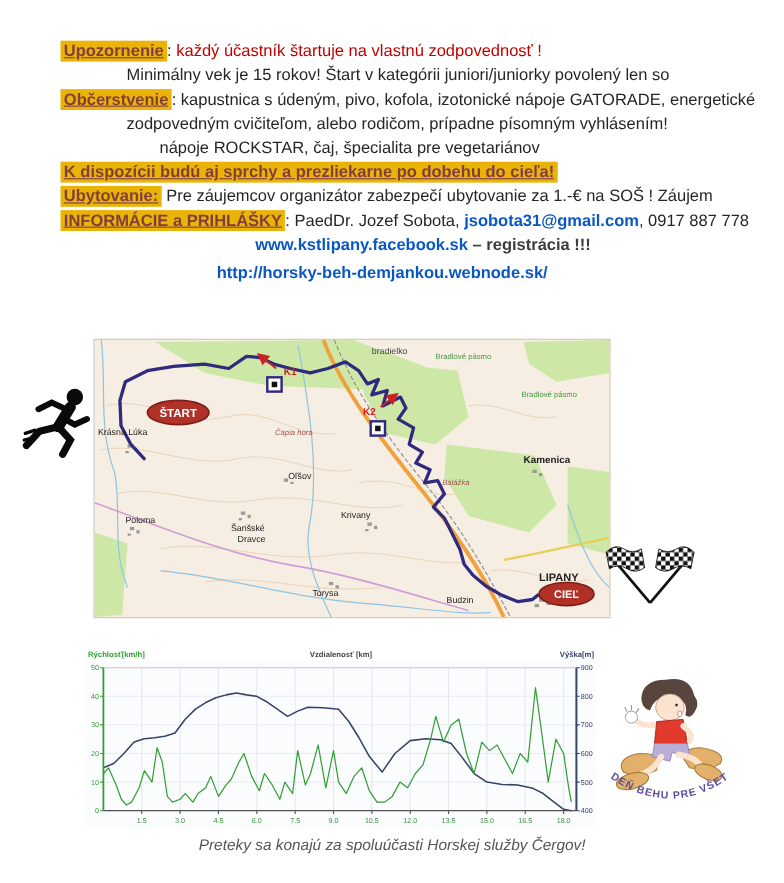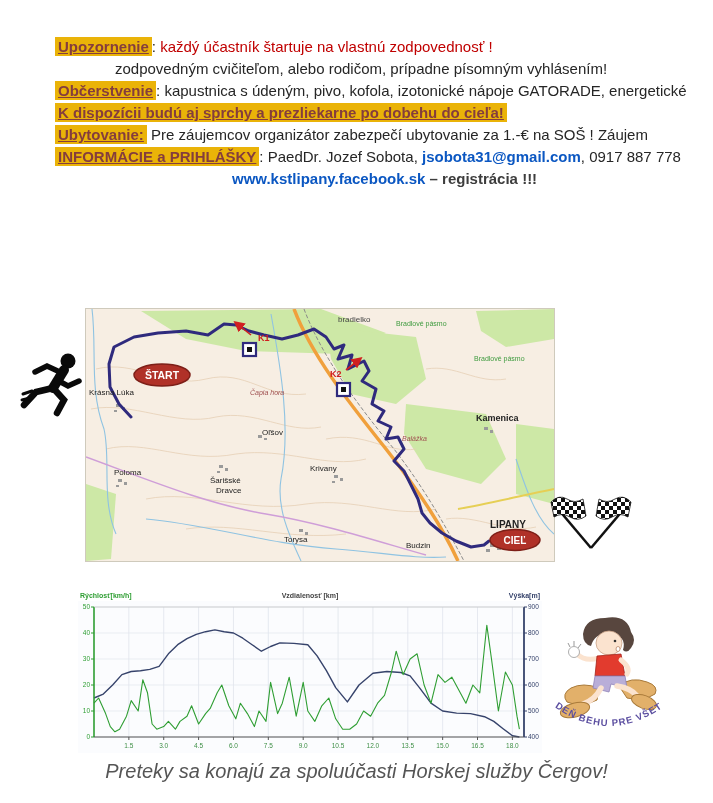--- a/index.html
+++ b/index.html
@@ -30,47 +30,52 @@
   .mascot{position:absolute;left:543px;top:612px;width:132px;height:140px;}
   
   .chartwrap{position:absolute;left:78px;top:592px;width:464px;height:168px;background:#fff;}
   .chart-lab{position:absolute;top:0;font-size:7px;font-weight:bold;}
   .chart-lab.l{left:2px;color:#2f9e33;}
   .chart-lab.m{left:50%;transform:translateX(-50%);color:#444;}
   .chart-lab.r{right:2px;color:#36436b;}
   .chartwrap svg{position:absolute;left:0;top:9px;}
   
   .caption{position:absolute;left:0;top:760px;width:100%;text-align:center;
-           font-size:20px;font-style:italic;color:#555;}
+           font-size:14px;font-style:italic;color:#555;}
   text{font-family:"Liberation Sans",sans-serif;}
 </style>
 </head>
 <body>
 
 <div class="page">
 
   <div class="textblock">
     <div class="line">
       <span class="hl">Upozornenie</span><span>: </span><span class="red">každý účastník štartuje na vlastnú zodpovednosť !</span>
     </div>
+    <div class="line ind60">Minimálny vek je 15 rokov! Štart v kategórii juniori/juniorky povolený len so</div>
+    <div class="line">
+      <span class="hl">Občerstvenie</span><span>: </span><span>kapustnica s údeným, pivo, kofola, izotonické nápoje GATORADE, energetické</span>
+    </div>
     <div class="line ind60">zodpovedným cvičiteľom, alebo rodičom, prípadne písomným vyhlásením!</div>
-    <div class="line">
-      <span class="hl">Občerstvenie</span><span>: </span><span>kapustnica s údeným, pivo, kofola, izotonické nápoje GATORADE, energetické</span>
-    </div>
+    <div class="line ind90">nápoje ROCKSTAR, čaj, špecialita pre vegetariánov</div>
     <div class="line">
       <span class="hl">K dispozícii budú aj sprchy a prezliekarne po dobehu do cieľa!</span>
     </div>
     <div class="line">
       <span class="hl">Ubytovanie:</span><span> Pre záujemcov organizátor zabezpečí ubytovanie za 1.-€ na SOŠ ! Záujem</span>
     </div>
     <div class="line">
       <span class="hl">INFORMÁCIE a PRIHLÁŠKY</span><span>: </span><span>PaedDr. Jozef Sobota, </span><a class="lnk">jsobota31@gmail.com</a><span>, 0917 887 778</span>
     </div>
     <div class="line links ind177">
       <a class="lnk">www.kstlipany.facebook.sk</a><span class="dash"> – registrácia !!!</span>
+    </div>
+    <div class="line links ind142">
+      <a class="lnk">http://horsky-beh-demjankou.webnode.sk/</a>
     </div>
   </div>
 
   <div class="runner">
     <svg width="70" height="75" viewBox="0 0 70 75">
       <circle cx="48" cy="11" r="7.5" fill="#0a0a0a"></circle>
       <path d="M44,20 L33,38" stroke="#0a0a0a" stroke-width="10" stroke-linecap="round" fill="none"></path>
       <path d="M42,23 L27,16 L15,22" stroke="#0a0a0a" stroke-width="5.5" stroke-linecap="round" fill="none"></path>
       <path d="M37,30 L48,36 L59,31" stroke="#0a0a0a" stroke-width="5.5" stroke-linecap="round" fill="none"></path>
       <path d="M33,38 L16,42 L4,55" stroke="#0a0a0a" stroke-width="6.5" stroke-linecap="round" fill="none"></path>

